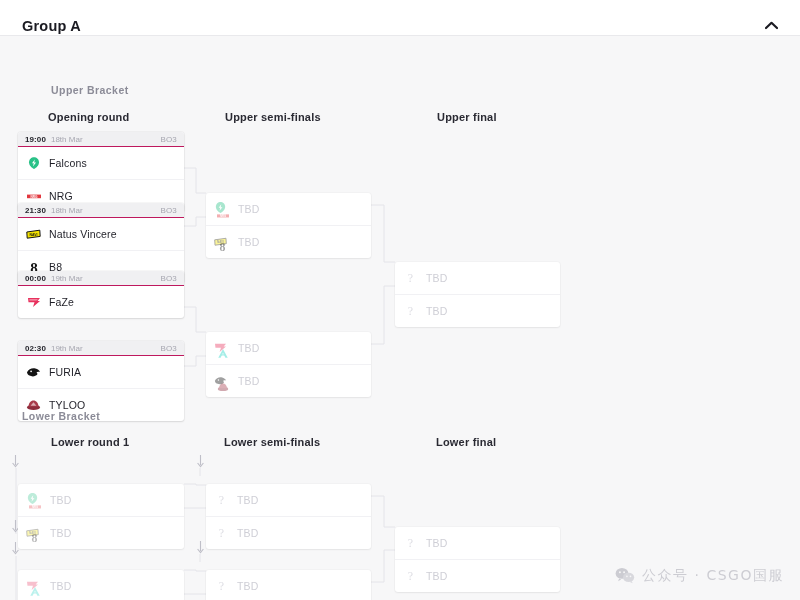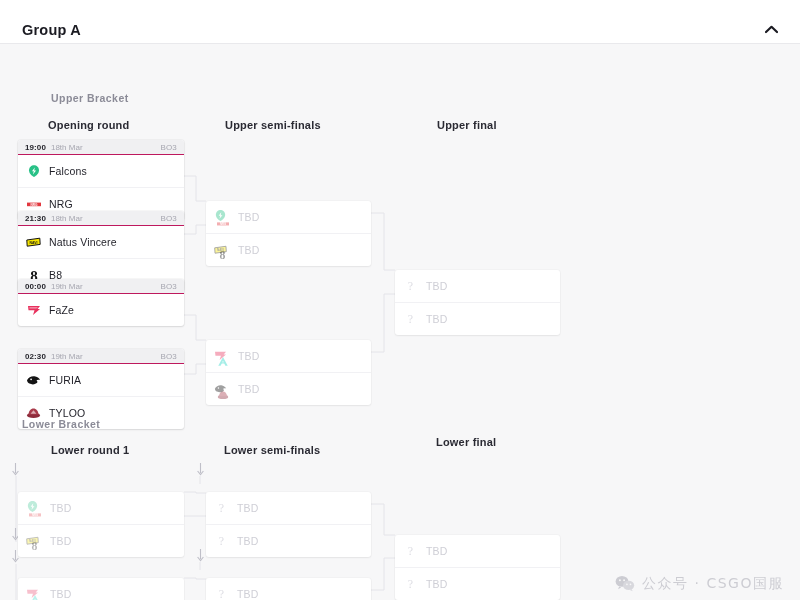--- a/index.html
+++ b/index.html
@@ -5,21 +5,21 @@
   * { box-sizing: border-box; margin: 0; padding: 0; }
   html, body {
     width: 800px; height: 600px;
     background: #f7f7f8;
     font-family: "Liberation Sans", sans-serif;
     overflow: hidden;
   }
 
   
   #group-header {
-    height: 44px;
+    height: 36px;
     background: #ffffff;
     border-bottom: 1px solid #e9e9ec;
     display: flex;
     align-items: center;
     padding: 16px 18px 0 22px;
   }
   #group-title {
     font-size: 14.5px;
     font-weight: bold;
     color: #1b1b22;
@@ -382,21 +382,21 @@
     <div class="team-row tbd">
       <span class="qmark">?</span>
       <span class="team-name">TBD</span>
     </div>
   </div>
 
   <div id="lower-bracket-label" class="bracket-section-label">Lower Bracket</div>
 
   <div class="round-title" style="left:51px; top:400px;">Lower round 1</div>
   <div class="round-title" style="left:224px; top:400px;">Lower semi-finals</div>
-  <div class="round-title" style="left:436px; top:392px;">Lower final</div>
+  <div class="round-title" style="left:436px; top:400px;">Lower final</div>
 
   <div class="drop-arrow" style="left:11px; top:419px;">
     <svg width="9" height="13" viewBox="0 0 9 13">
         <path d="M4.5 0 V10" stroke="#bfbfc8" stroke-width="1.1"></path>
         <path d="M1.6 8 L4.5 11.6 L7.4 8" fill="none" stroke="#bfbfc8" stroke-width="1.1"></path>
       </svg>
   </div>
   <div class="drop-arrow" style="left:11px; top:484px;">
     <svg width="9" height="13" viewBox="0 0 9 13">
         <path d="M4.5 0 V10" stroke="#bfbfc8" stroke-width="1.1"></path>

